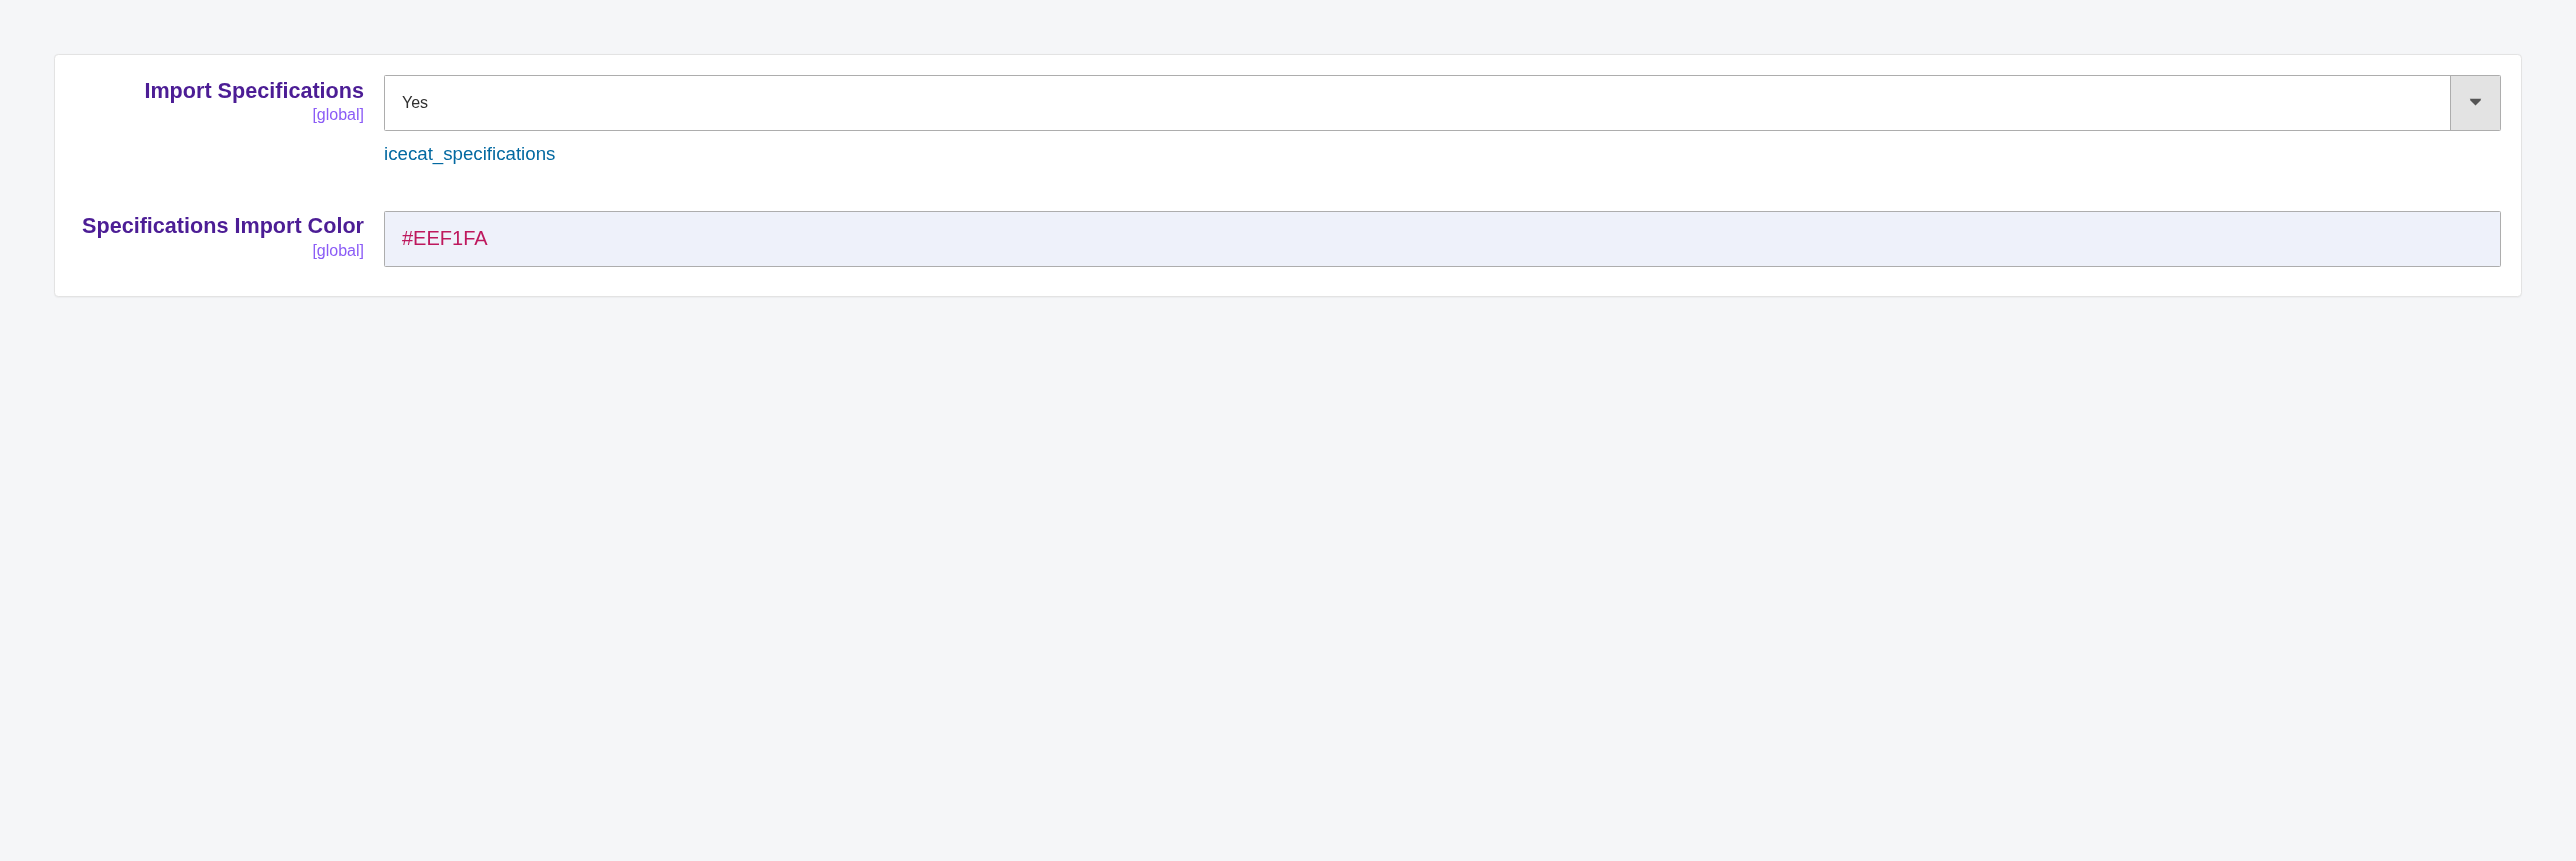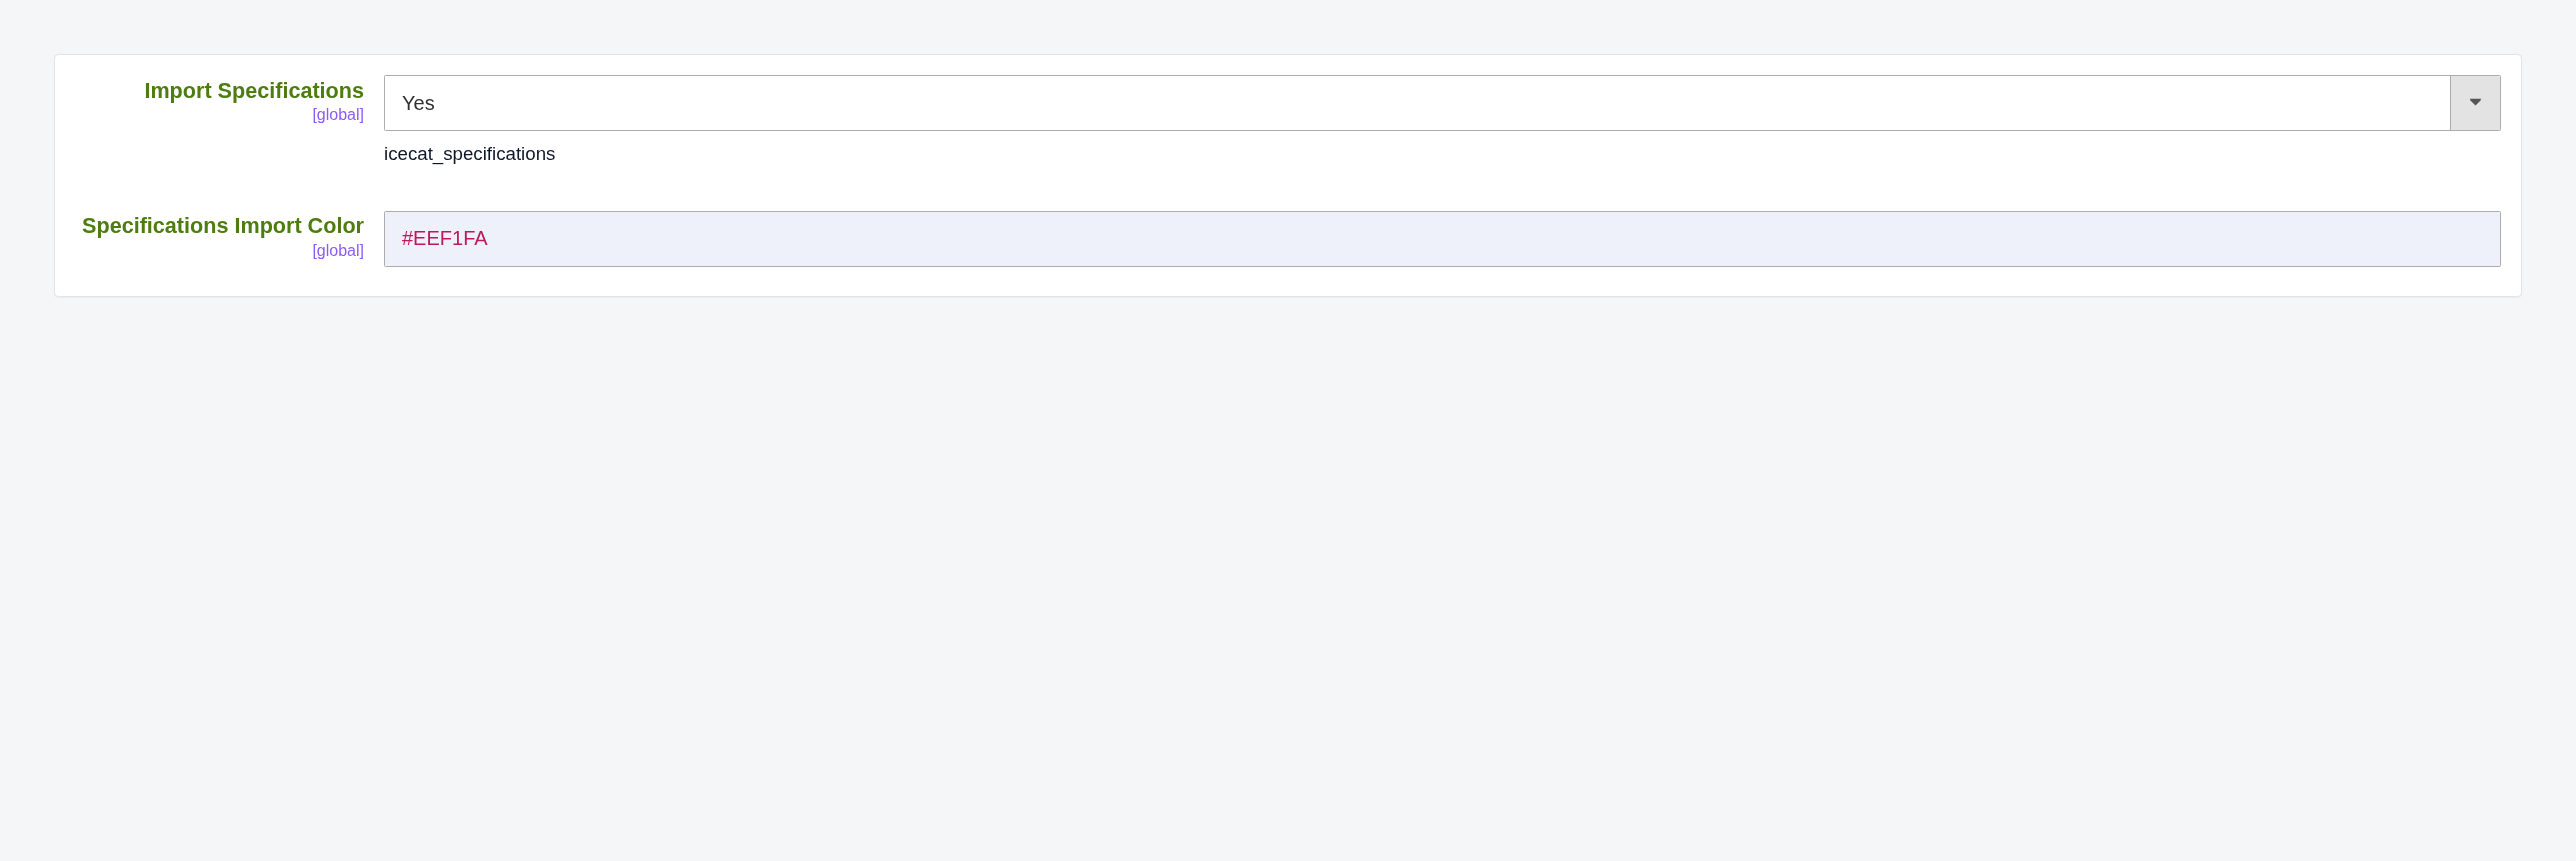--- a/index.html
+++ b/index.html
@@ -32,21 +32,21 @@
     .label-col {
       width: 309px;
       flex-shrink: 0;
       text-align: right;
       padding-right: 20px;
       padding-top: 2.9px;
     }
     .field-label {
       font-size: 21.6px;
       font-weight: 600;
-      color: #4d7c0f;
+      color: #4c1d95;
       line-height: 1.25;
       display: block;
     }
     .field-scope {
       font-size: 16px;
       color: #8b5cf6;
       display: block;
       margin-top: 1.4px;
       font-weight: 400;
     }
@@ -59,21 +59,21 @@
       width: 100%;
       border: 0.7px solid #adadad;
       border-radius: 1.4px;
       height: 56px;
       background: #ffffff;
       overflow: hidden;
     }
     .select-value {
       flex: 1;
       padding: 0 17px;
-      font-size: 20px;
+      font-size: 16px;
       color: #303030;
       display: flex;
       align-items: center;
       background: #ffffff;
     }
     .select-arrow-btn {
       width: 50px;
       flex-shrink: 0;
       background: #e3e3e3;
       border-left: 0.7px solid #adadad;
@@ -92,21 +92,21 @@
       border-radius: 1.4px;
       background: #eef1fa;
       font-size: 20px;
       color: #be185d;
       padding: 0 17px;
       font-family: inherit;
       outline: none;
     }
     .field-note {
       font-size: 18.7px;
-      color: #0f172a;
+      color: #0369a1;
       margin-top: 11.5px;
       display: block;
     }
   </style>
 </head>
 <body>
 
 <div class="panel">
 
   <div class="field-row">

